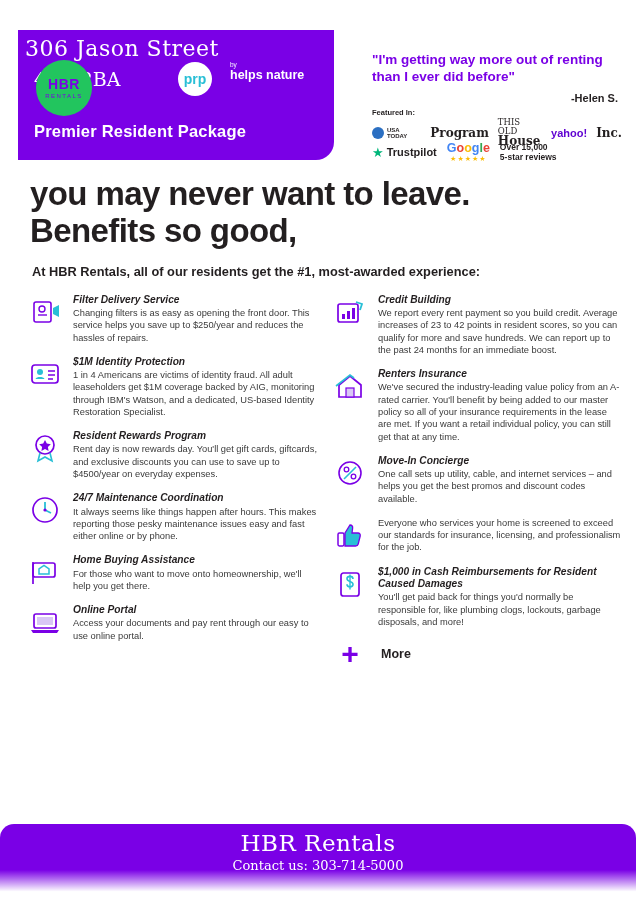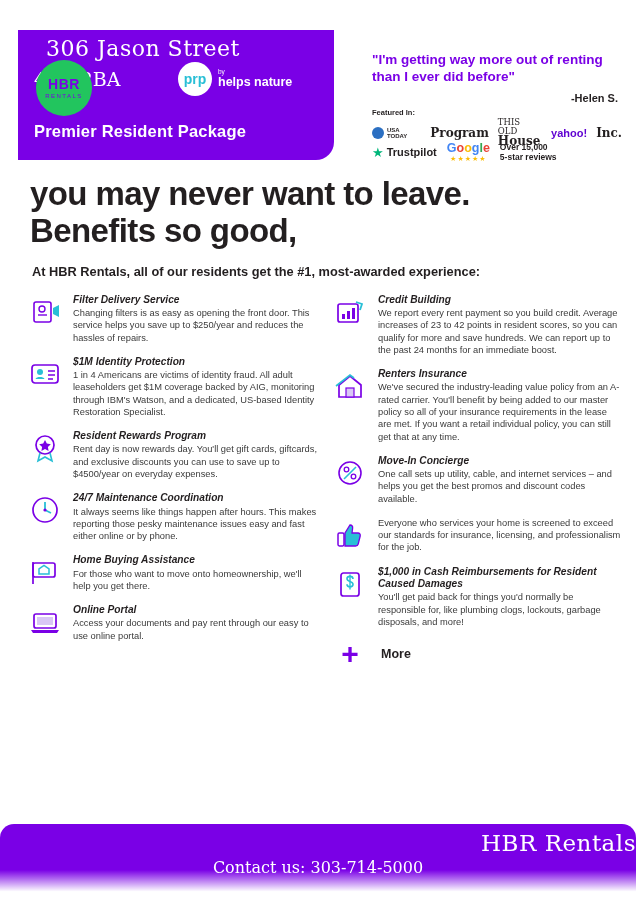--- a/index.html
+++ b/index.html
@@ -25,21 +25,21 @@
   }
   .purple-panel {
     position: absolute;
     left: 18px; top: 30px;
     width: 316px; height: 130px;
     background: #7A00E6;
     border-bottom-right-radius: 18px;
   }
   .addr-line1 {
     position: absolute;
-    left: 46px; top: 36px;
+    left: 25px; top: 36px;
     font-family: "DejaVu Serif", serif;
     font-size: 22px;
     letter-spacing: 0.5px;
     color: #ffffff;
     white-space: nowrap;
   }
   .addr-line2 {
     position: absolute;
     left: 34px; top: 68px;
     font-family: "DejaVu Serif", serif;
@@ -68,21 +68,21 @@
     position: absolute;
     left: 34px; top: 122px;
     font-size: 16.5px;
     font-weight: bold;
     color: #ffffff;
     letter-spacing: 0.2px;
   }
   .prp-logo {
     position: absolute;
     left: 178px; top: 62px;
-    display: flex; align-items: center; gap: 6px;
+    display: flex; gap: 18px;
   }
   .prp-circle {
     width: 34px; height: 34px; border-radius: 50%;
     background: #ffffff;
     display: flex; align-items: center; justify-content: center;
     font-size: 14px; font-weight: bold; color: #29BFD6;
   }
   .prp-sn {
     color: #ffffff; line-height: 1.05;
   }
@@ -221,26 +221,25 @@
     position: relative;
     width: 100%; height: 100%;
     text-align: center;
     padding-top: 6px;
   }
   .footer-title {
     font-family: "DejaVu Serif", serif;
     color: #ffffff;
     font-size: 23px;
     letter-spacing: 0.5px;
-    text-align: right;
   }
   .footer-sub {
     color: #ffffff;
     font-family: "DejaVu Serif", serif;
-    font-size: 16px;
+    font-size: 13px;
     margin-top: 2px;
   }
   .footer-fade {
     position: absolute;
     left: 0; bottom: 0; width: 100%; height: 30px;
     background: linear-gradient(to bottom, rgba(122,0,230,0), #ffffff 72%);
   }
   .hdr-fade {
     position: absolute; left: 0; top: 0; width: 100%; height: 26px;
     background: #ffffff;

